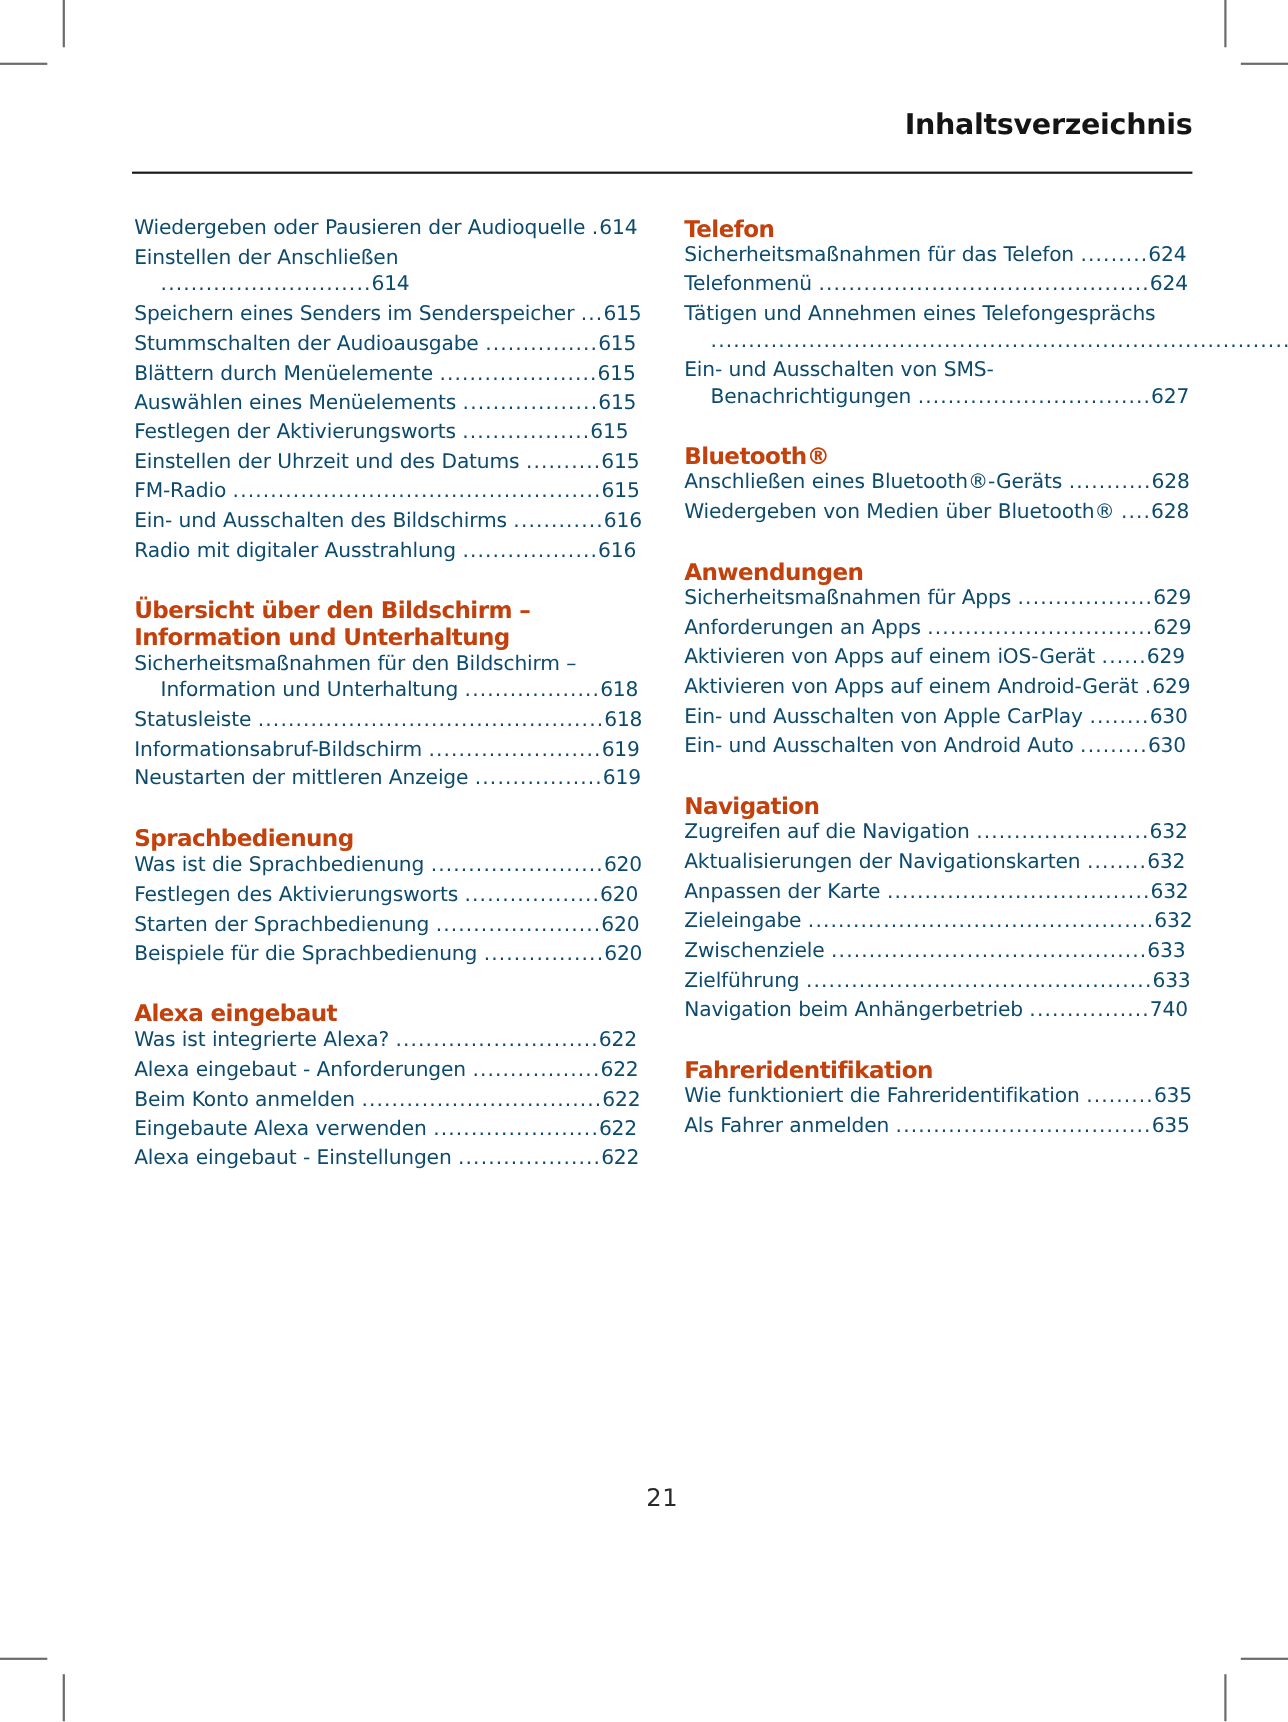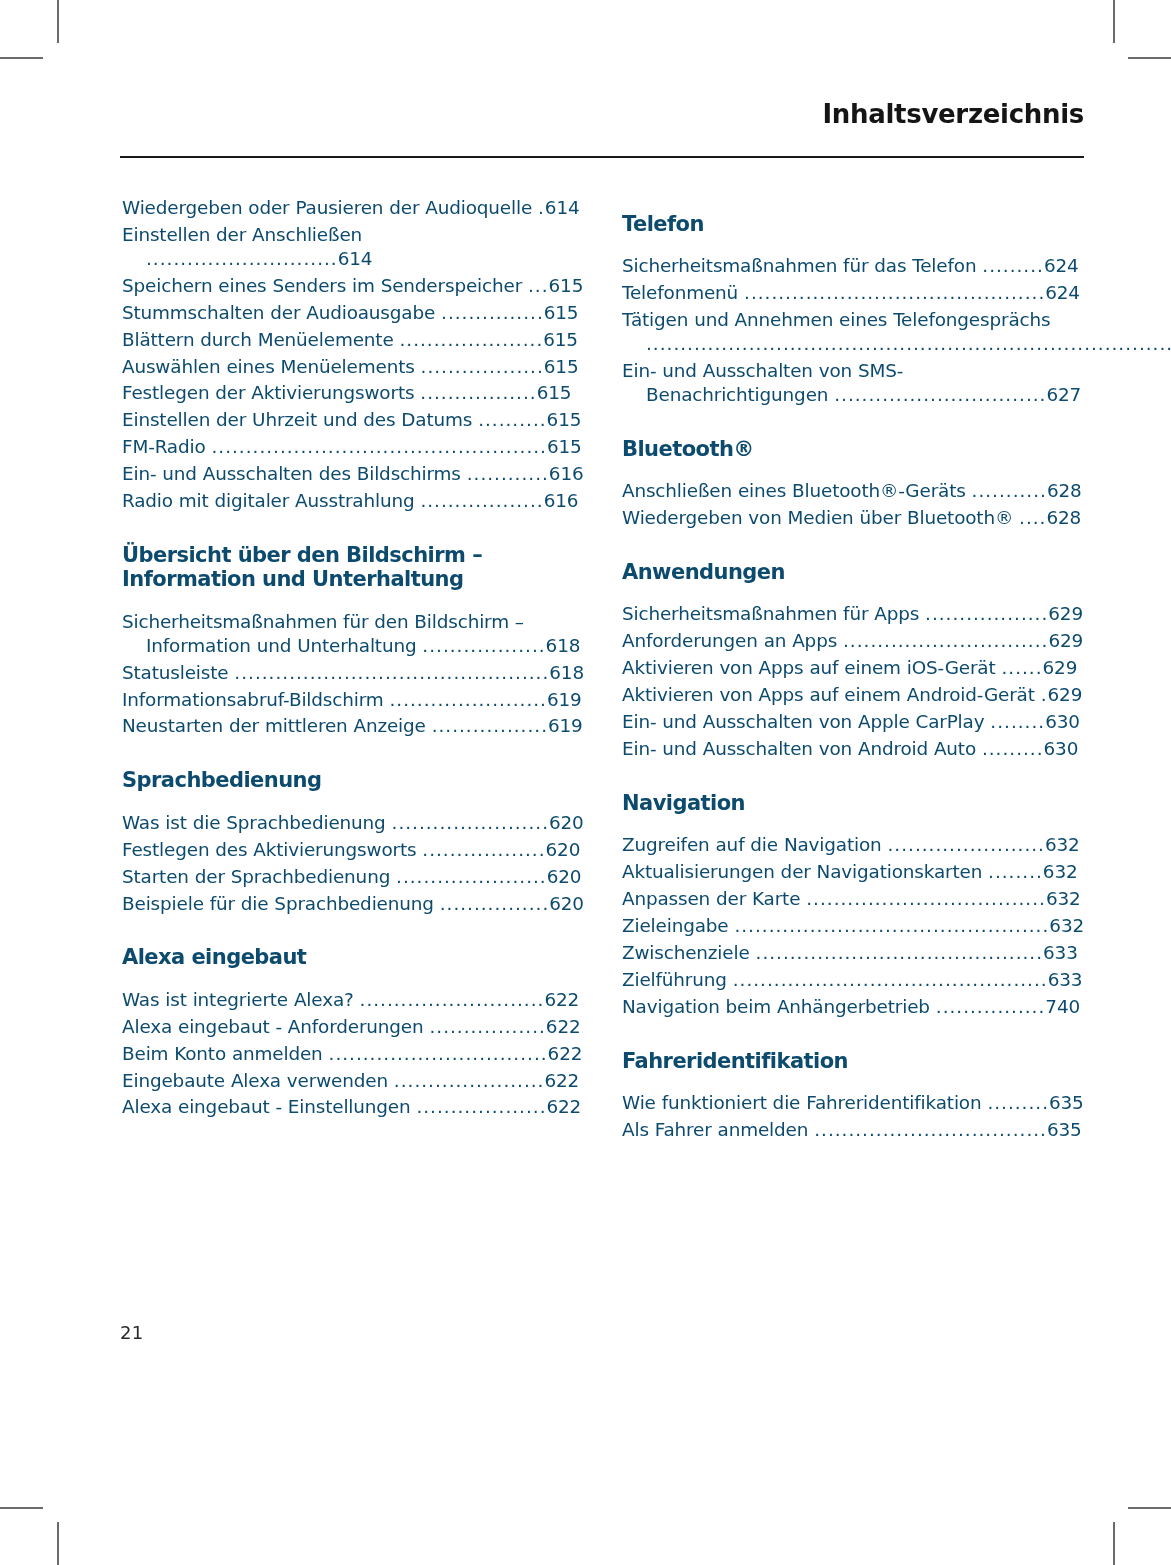--- a/index.html
+++ b/index.html
@@ -81,23 +81,23 @@
     width: 462px;
     flex: 0 0 462px;
   }
 
   
   .sect-heading {
     font-family: "DejaVu Sans", "Liberation Sans", sans-serif;
     font-weight: bold;
     font-size: 21px;
     line-height: 1.16;
-    color: #0c4a6e;
+    color: #c2410c;
     letter-spacing: -0.55px;
-    margin: 16px;
+    margin: 0;
     padding: 0;
     text-indent: 0;
     padding-left: 24px;
     margin-left: -24px;
   }
   .sect-block + .sect-block {
     margin-top: 30px;
   }
 
   
@@ -108,37 +108,38 @@
     margin: 0;
     padding: 0 0 0 24px;
     text-indent: -24px;
     letter-spacing: -0.15px;
     word-spacing: 0.2px;
   }
   .entry + .entry {
     margin-top: 3px;
   }
   .sect-heading + .entry {
-    margin-top: 18px;
+    margin-top: 0;
   }
   .entry .leader {
     letter-spacing: 1.0px;
     font-size: 18.4px;
   }
   .entry .pg {
     white-space: nowrap;
   }
 
   
   .folio {
     position: absolute;
     left: 0;
-    top: 1322px;
-    width: 964px;
-    font-size: 18px;
+    top: 1350px;
+    width: 964px;
+    text-align: center;
+    font-size: 22px;
     color: #2a2a2a;
     letter-spacing: 0.4px;
   }
 </style>
 </head>
 <body>
 
 <div class="crop v crop-tl-v"></div>
 <div class="crop h crop-tl-h"></div>
 <div class="crop v crop-tr-v"></div>

